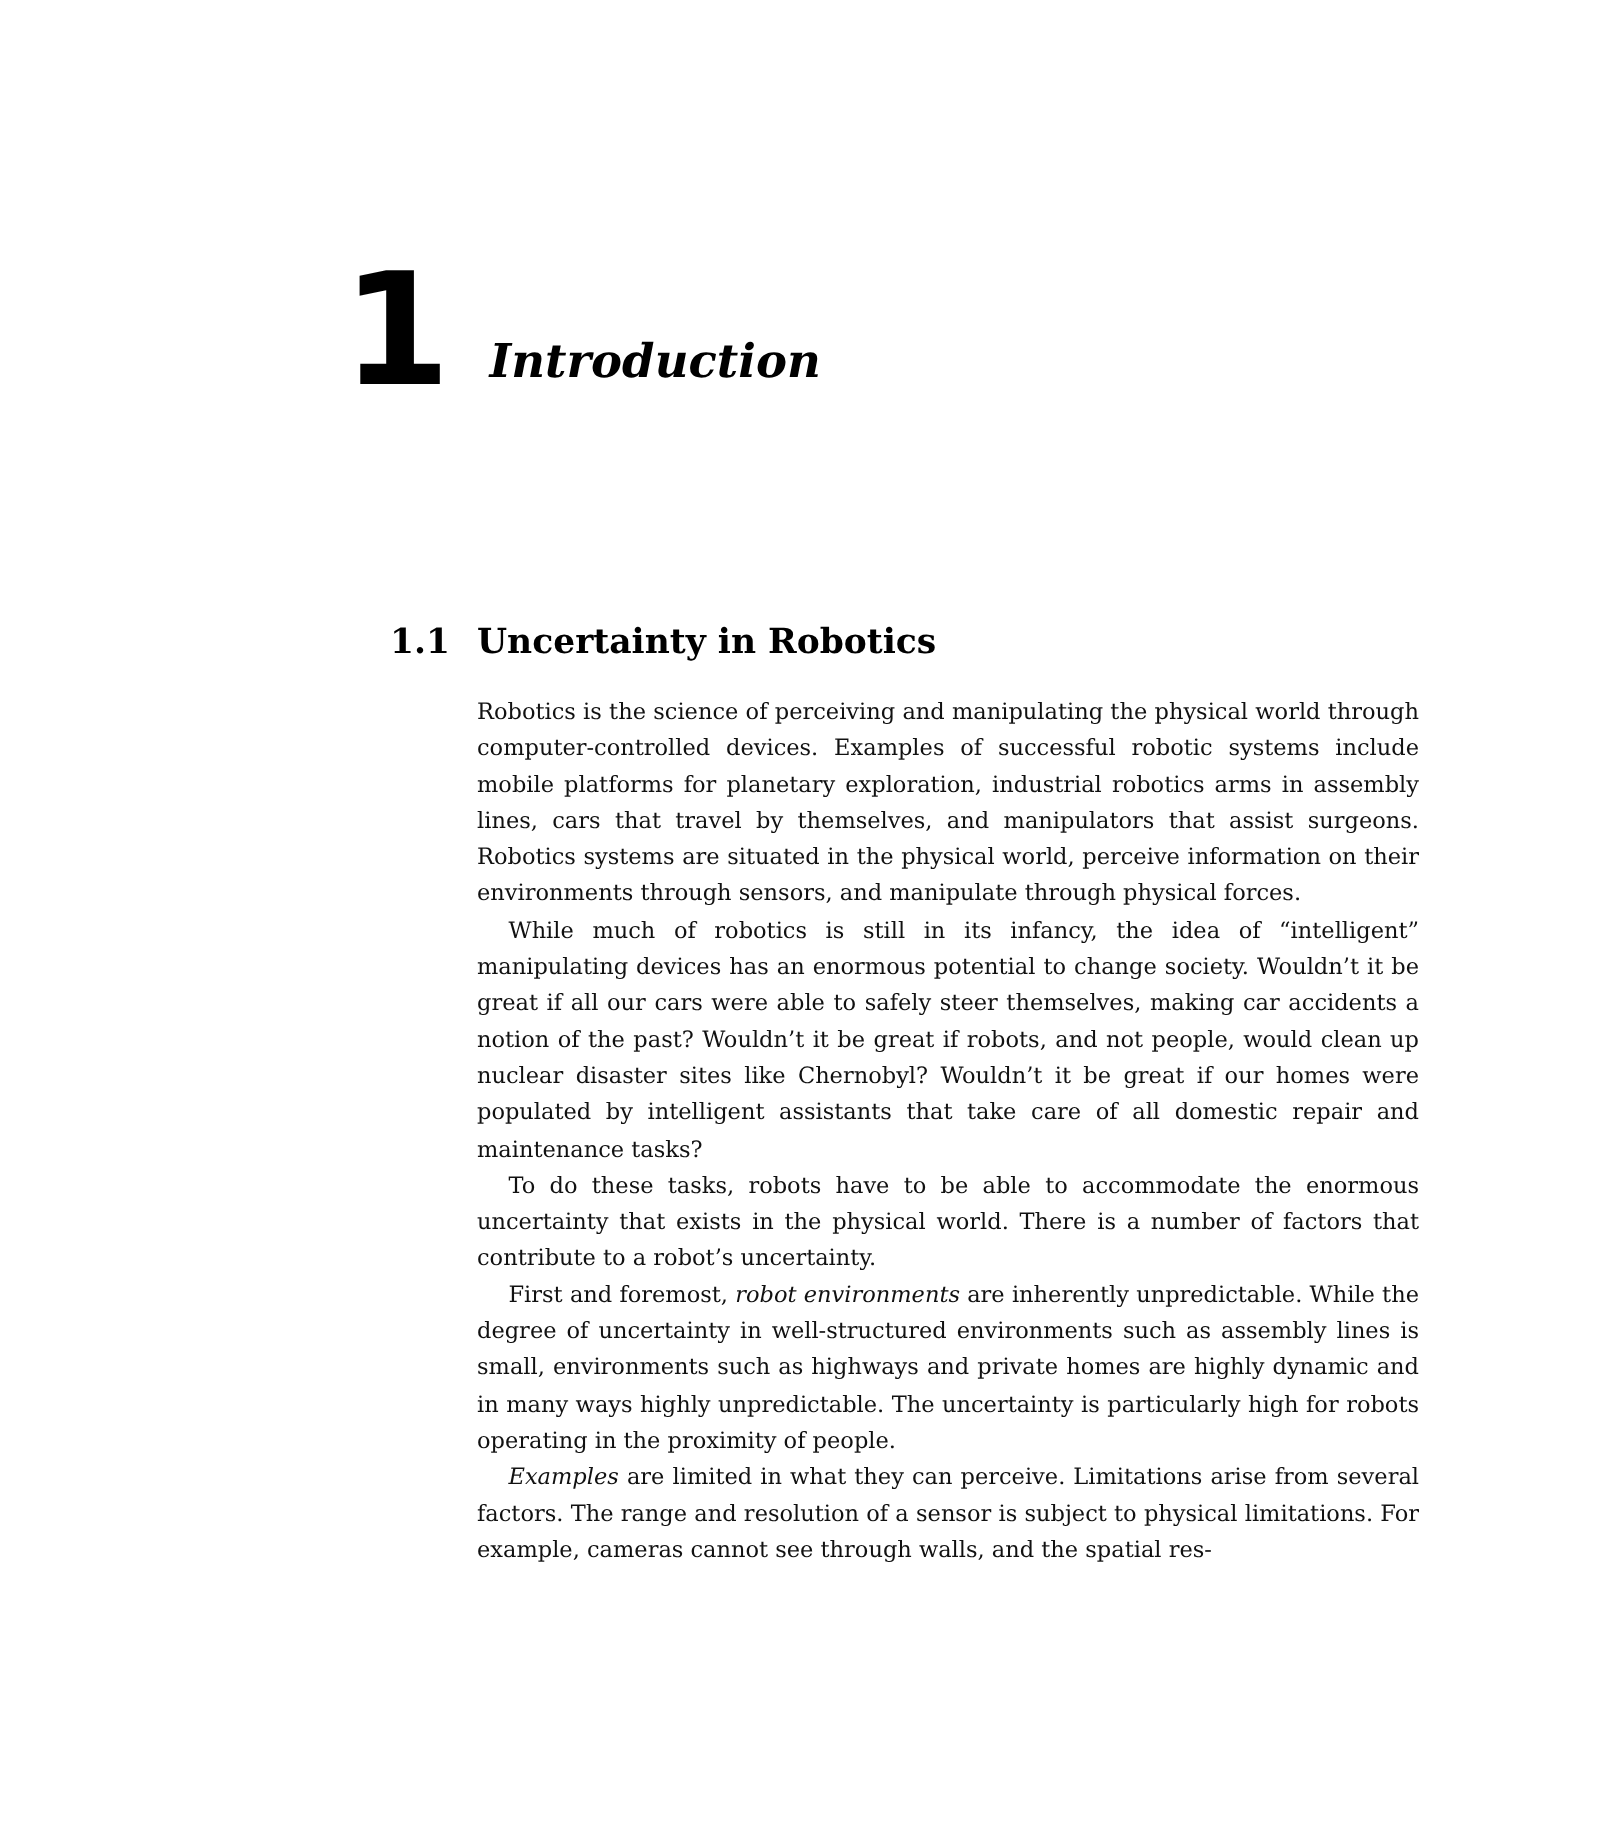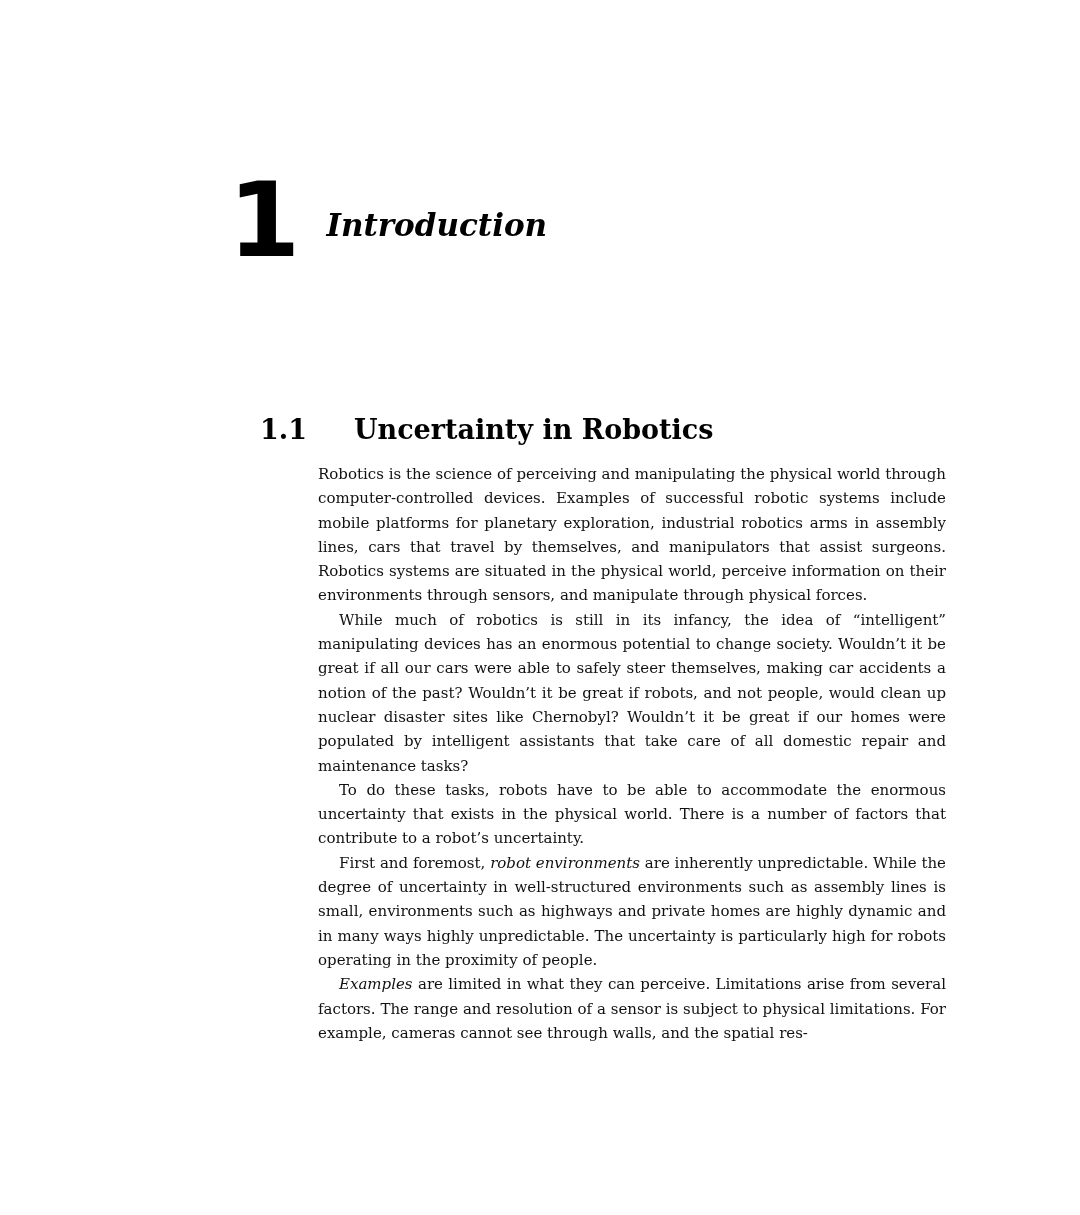--- a/index.html
+++ b/index.html
@@ -33,33 +33,32 @@
     letter-spacing: -4px;
     color: #000000;
   }
   .chapter-title {
     font-family: "DejaVu Serif", serif;
     font-weight: bold;
     font-style: italic;
     font-size: 31px;
     color: #000000;
     margin-left: 30px;
-    margin-bottom: 24px;
+    margin-bottom: 8px;
   }
 
   
   .section-head {
     position: absolute;
     left: 260px;
     top: 414px;
     display: flex;
     font-weight: bold;
-    font-size: 27px;
+    font-size: 23px;
     color: #000000;
-    gap: 36px;
   }
   .section-number {
     width: 58px;
     flex: 0 0 auto;
   }
   .section-title {
     flex: 1 1 auto;
   }
 
   

